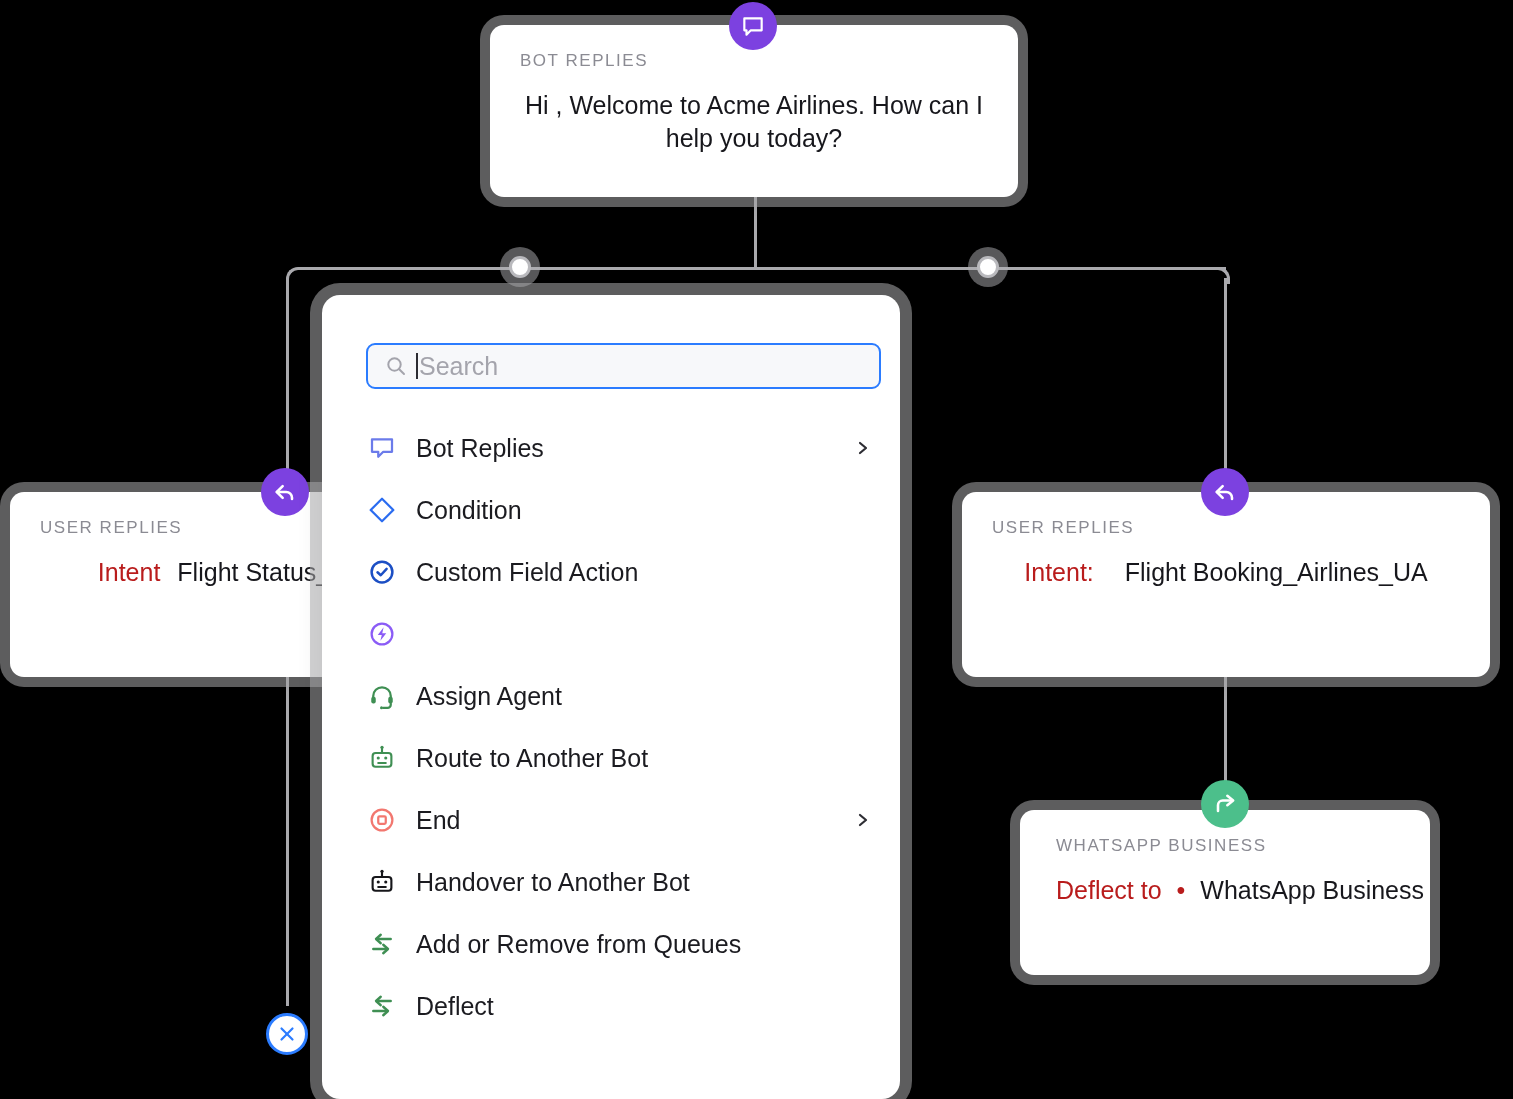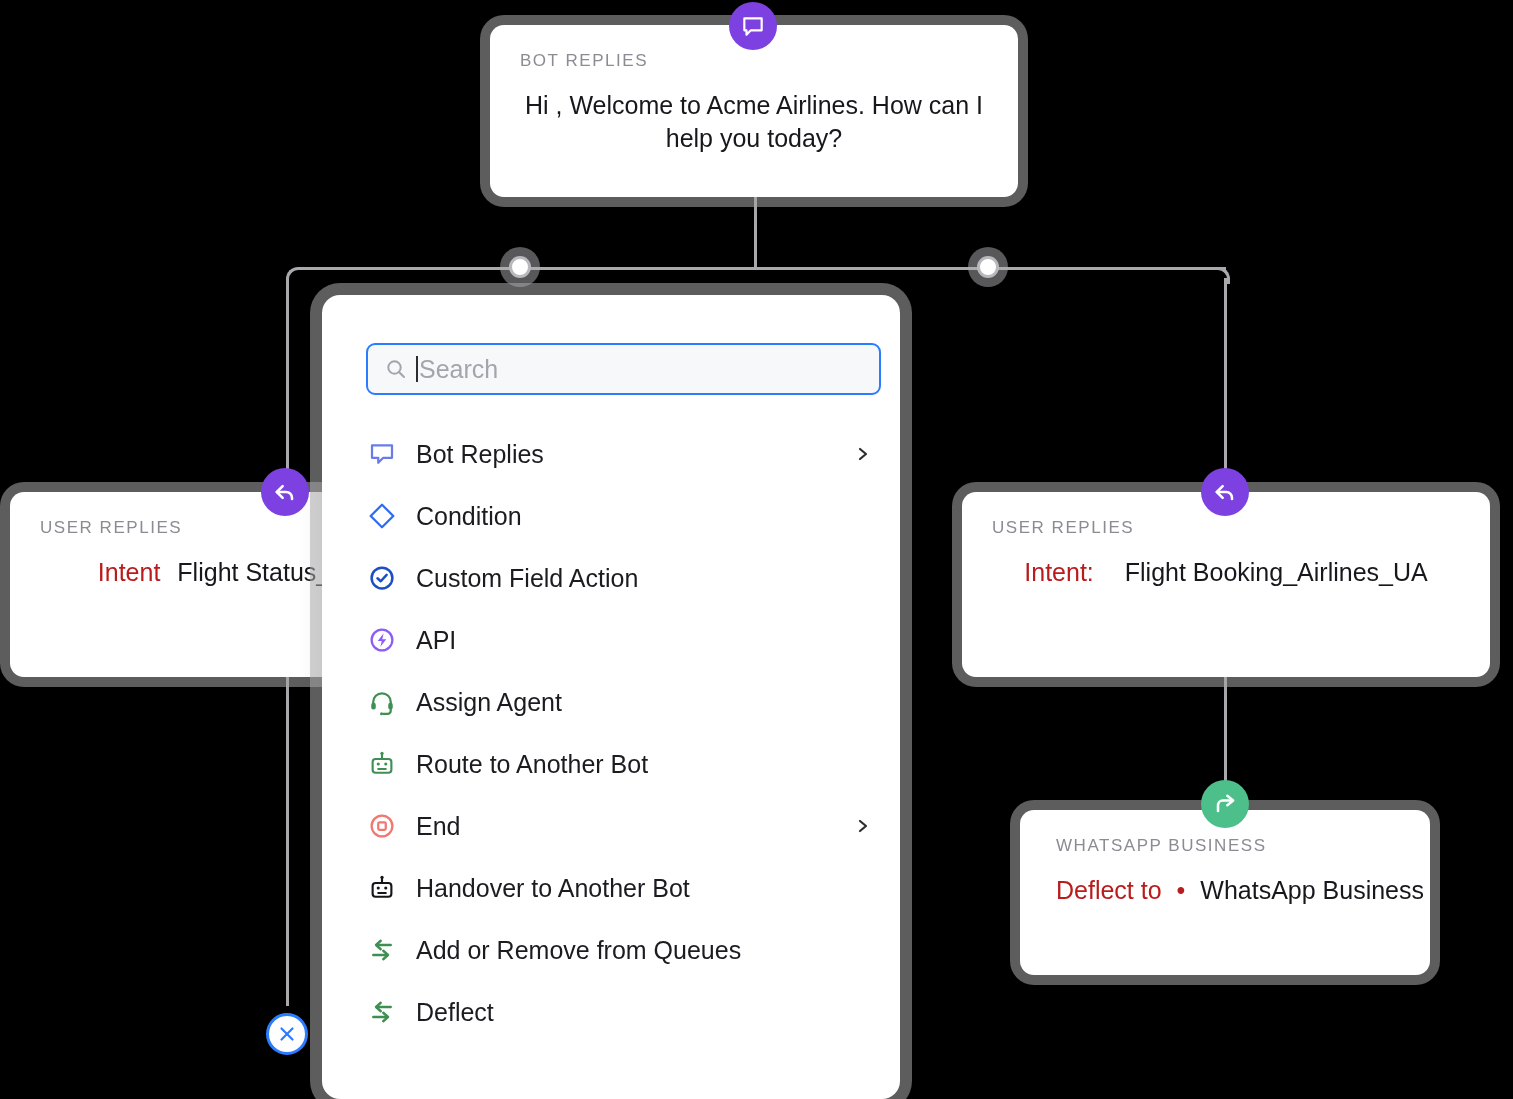--- a/index.html
+++ b/index.html
@@ -133,21 +133,21 @@
       0 0 0 12px rgba(170,170,172,0.55),
       0 10px 26px rgba(0,0,0,0.12);
     z-index: 20;
     overflow: hidden;
     box-sizing: border-box;
     padding: 48px 0 0 0;
   }
 
   .search-wrap {
     margin: 0 19px 28px 44px;
-    height: 52px;
+    height: 46px;
     border: 2px solid #2b7cff;
     border-radius: 9px;
     background: #f7f8fa;
     display: flex;
     align-items: center;
     padding: 0 16px;
     box-sizing: border-box;
   }
   .search-caret {
     width: 2px;
@@ -329,21 +329,20 @@
       </div>
 
 
       <div class="menu-item">
         <span class="menu-icon">
           <svg width="30" height="30" viewBox="0 0 24 24" fill="none" stroke="#8b5cf6" stroke-width="1.8" stroke-linejoin="round">
             <circle cx="12" cy="12" r="8.3"></circle>
             <polygon points="13.3,6.6 8.6,12.7 11.8,12.7 10.7,17.4 15.4,11.3 12.2,11.3" fill="#8b5cf6" stroke="none"></polygon>
           </svg>
         </span>
-        <span class="menu-label">API</span>
         <span class="menu-chevron"></span>
       </div>
 
       <div class="menu-item">
         <span class="menu-icon">
           <svg width="30" height="30" viewBox="0 0 24 24" fill="none" stroke="#3f8f53" stroke-width="1.8" stroke-linecap="round" stroke-linejoin="round">
             <path d="M5 14v-2a7 7 0 0 1 14 0v2"></path>
             <rect x="3.4" y="12.6" width="3.6" height="5.4" rx="1.6" fill="#3f8f53" stroke="none"></rect>
             <rect x="17" y="12.6" width="3.6" height="5.4" rx="1.6" fill="#3f8f53" stroke="none"></rect>
             <path d="M19 18v1a2.5 2.5 0 0 1-2.5 2.5H13"></path>

